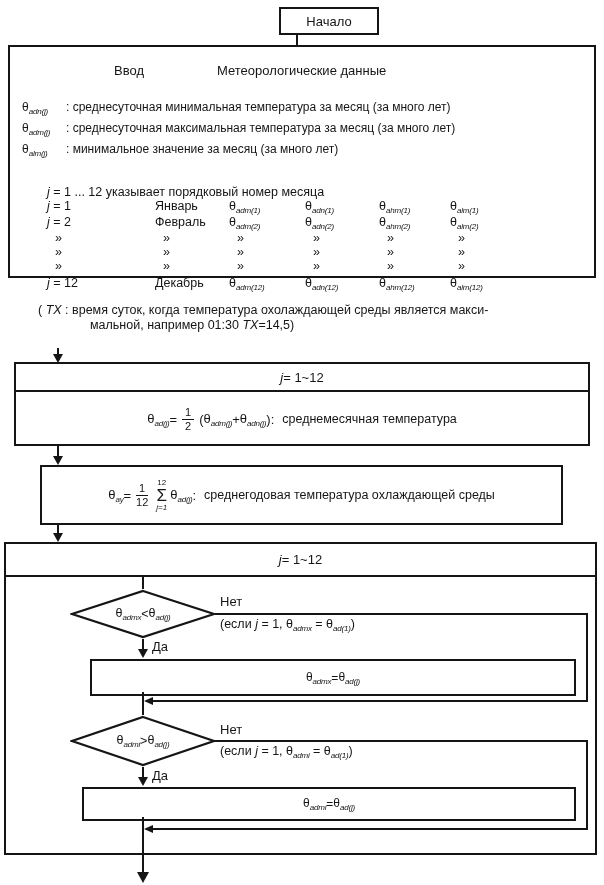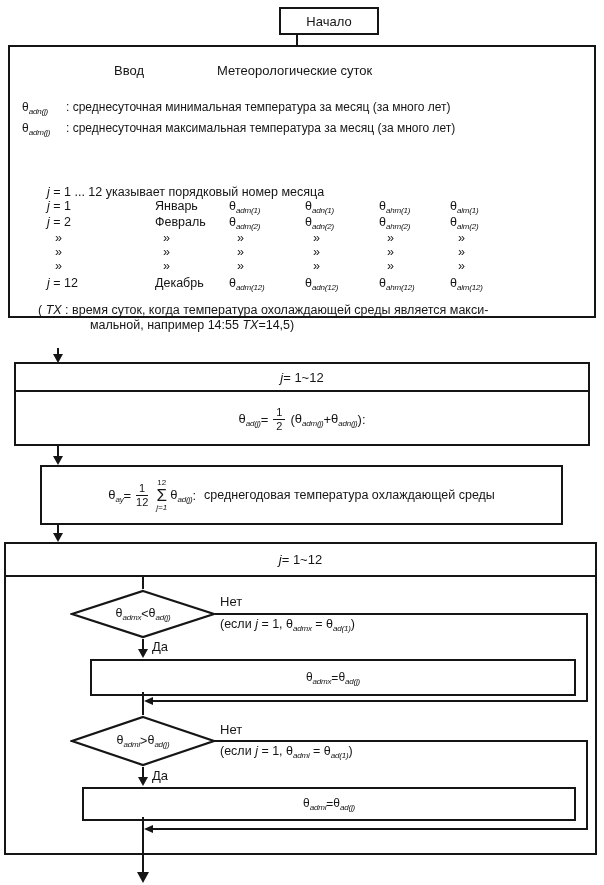--- a/index.html
+++ b/index.html
@@ -42,31 +42,34 @@
 </head>
 <body>
 
 <div class="page">
 
   <div class="box" style="left:250px;top:7px;width:100px;height:28px;border-width:2.5px;display:flex;align-items:center;justify-content:center;margin-left:29px;">
     <span class="t13">Начало</span>
   </div>
   <div class="vline" style="left:296px;top:35px;height:10px"></div>
 
-  <div class="box" style="left:8px;top:45px;width:588px;height:273px">
+  <div class="box" style="left:8px;top:45px;width:588px;height:233px">
     <span class="t13" style="position:absolute;left:104px;top:16px">Ввод</span>
-    <span class="t13" style="position:absolute;left:207px;top:16px">Метеорологические суток</span>
+    <span class="t13" style="position:absolute;left:207px;top:16px">Метеорологические данные</span>
 
     <div class="defs">
       <div>
         <span class="sym-cell"><span class="th">θ</span><sub class="sb">adn(j)</sub></span><span>: среднесуточная минимальная температура за месяц (за много лет)</span>
       </div>
       <div>
         <span class="sym-cell"><span class="th">θ</span><sub class="sb">adm(j)</sub></span><span>: среднесуточная максимальная температура за месяц (за много лет)</span>
       </div>
+      <div>
+        <span class="sym-cell"><span class="th">θ</span><sub class="sb">alm(j)</sub></span><span>: минимальное значение за месяц (за много лет)</span>
+      </div>
     </div>
 
     <div class="mrow" style="top:138px">
       <span><i class="ji">j</i><span> = 1 ... 12 указывает порядковый номер месяца</span></span>
     </div>
 
     <div class="mrow" style="top:152px">
       <span class="c1"><i class="ji">j</i><span> = 1</span></span>
       <span class="c2">Январь</span>
       <span class="c3"><span class="th">θ</span><sub class="sb">adm(1)</sub></span>
@@ -115,21 +118,21 @@
       <span class="c3"><span class="th">θ</span><sub class="sb">adm(12)</sub></span>
       <span class="c4"><span class="th">θ</span><sub class="sb">adn(12)</sub></span>
       <span class="c5"><span class="th">θ</span><sub class="sb">ahm(12)</sub></span>
       <span class="c6"><span class="th">θ</span><sub class="sb">alm(12)</sub></span>
     </div>
 
     <div class="txnote" style="left:28px;top:256px">
       <span>( </span><i class="ji">TX</i><span> : время суток, когда температура охолаждающей среды является макси-</span>
     </div>
     <div class="txnote" style="left:80px;top:271px">
-      <span>мальной, например 14:55 </span><i class="ji">TX</i><span>=14,5)</span>
+      <span>мальной, например 01:30 </span><i class="ji">TX</i><span>=14,5)</span>
     </div>
   </div>
 
   <div class="vline" style="left:57px;top:348px;height:8px"></div>
   <div class="arr-down" style="left:53px;top:354px"></div>
 
   <div class="box" style="left:14px;top:362px;width:576px;height:84px">
     <div class="hdr" style="height:26px">
       <i class="ji">j</i>
         <span> = 1~12</span>
@@ -139,20 +142,21 @@
       <span> = </span>
       <span class="frac">
           <span class="num">1</span>
           <span>2</span>
         </span>
       <span>(</span>
       <span><span class="th">θ</span><sub class="sb">adm(j)</sub></span>
       <span> + </span>
       <span><span class="th">θ</span><sub class="sb">adn(j)</sub></span>
       <span>):</span>
+      <span class="caption">среднемесячная температура</span>
     </div>
   </div>
 
   <div class="vline" style="left:57px;top:446px;height:11px"></div>
   <div class="arr-down" style="left:53px;top:456px"></div>
 
   <div class="box" style="left:40px;top:465px;width:523px;height:60px">
     <div class="fx" style="height:100%">
       <span><span class="th">θ</span><sub class="sb">ay</sub></span>
       <span> = </span>

